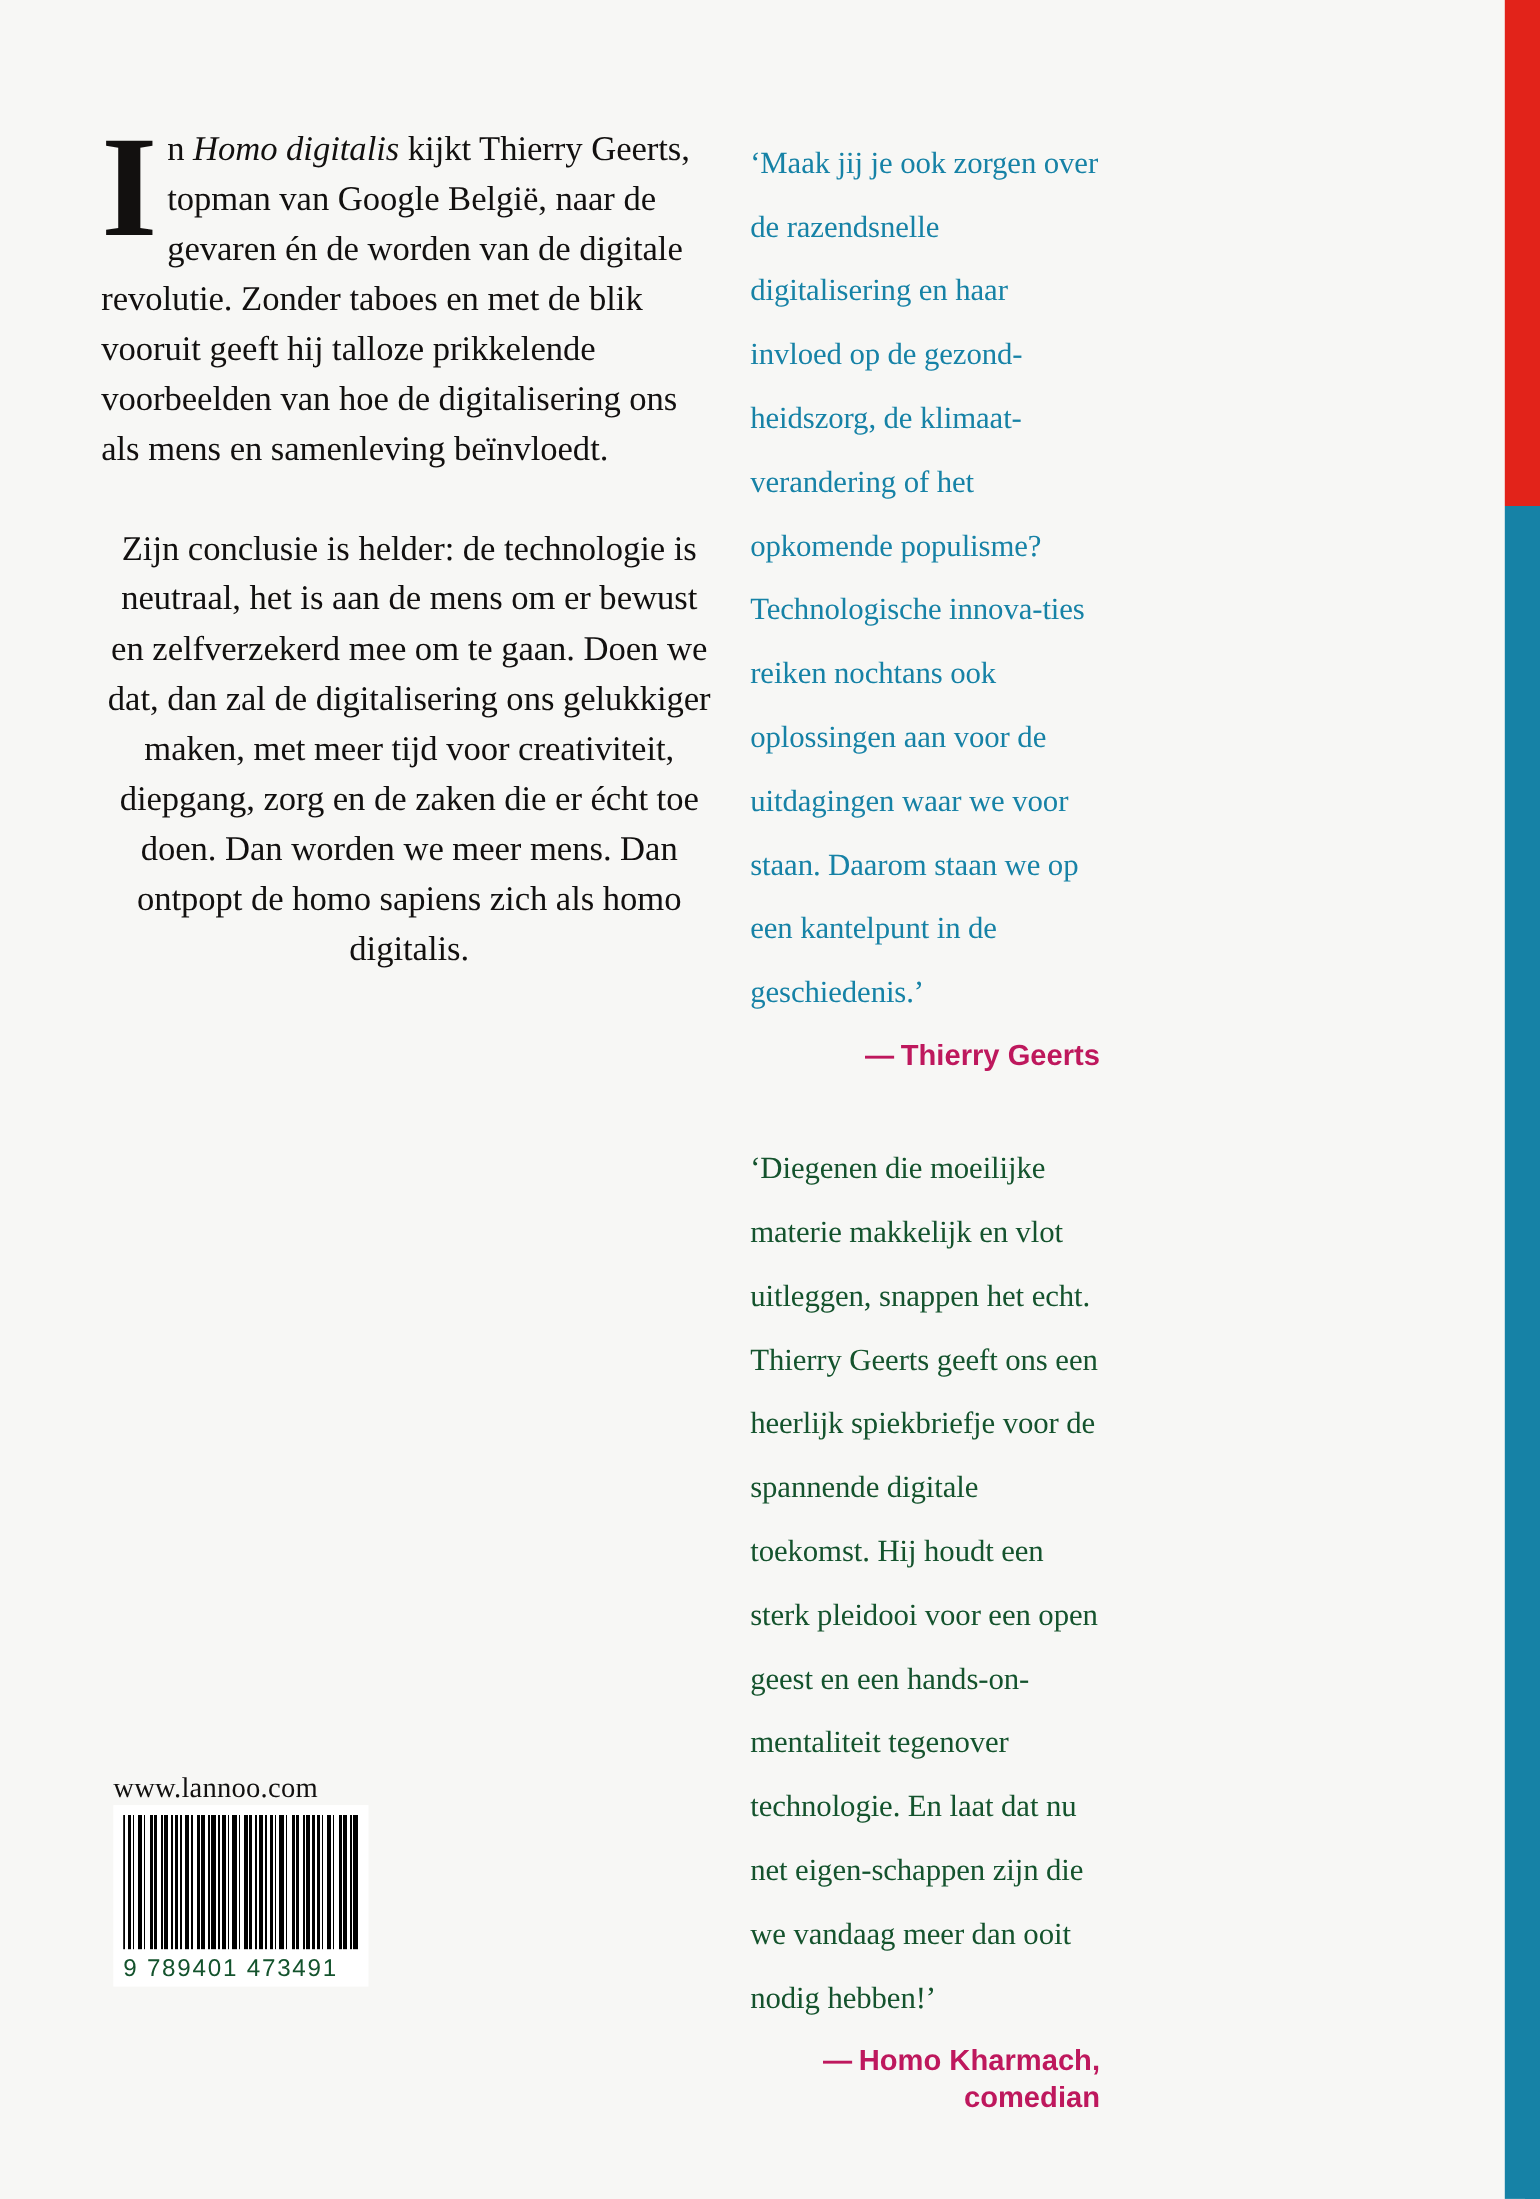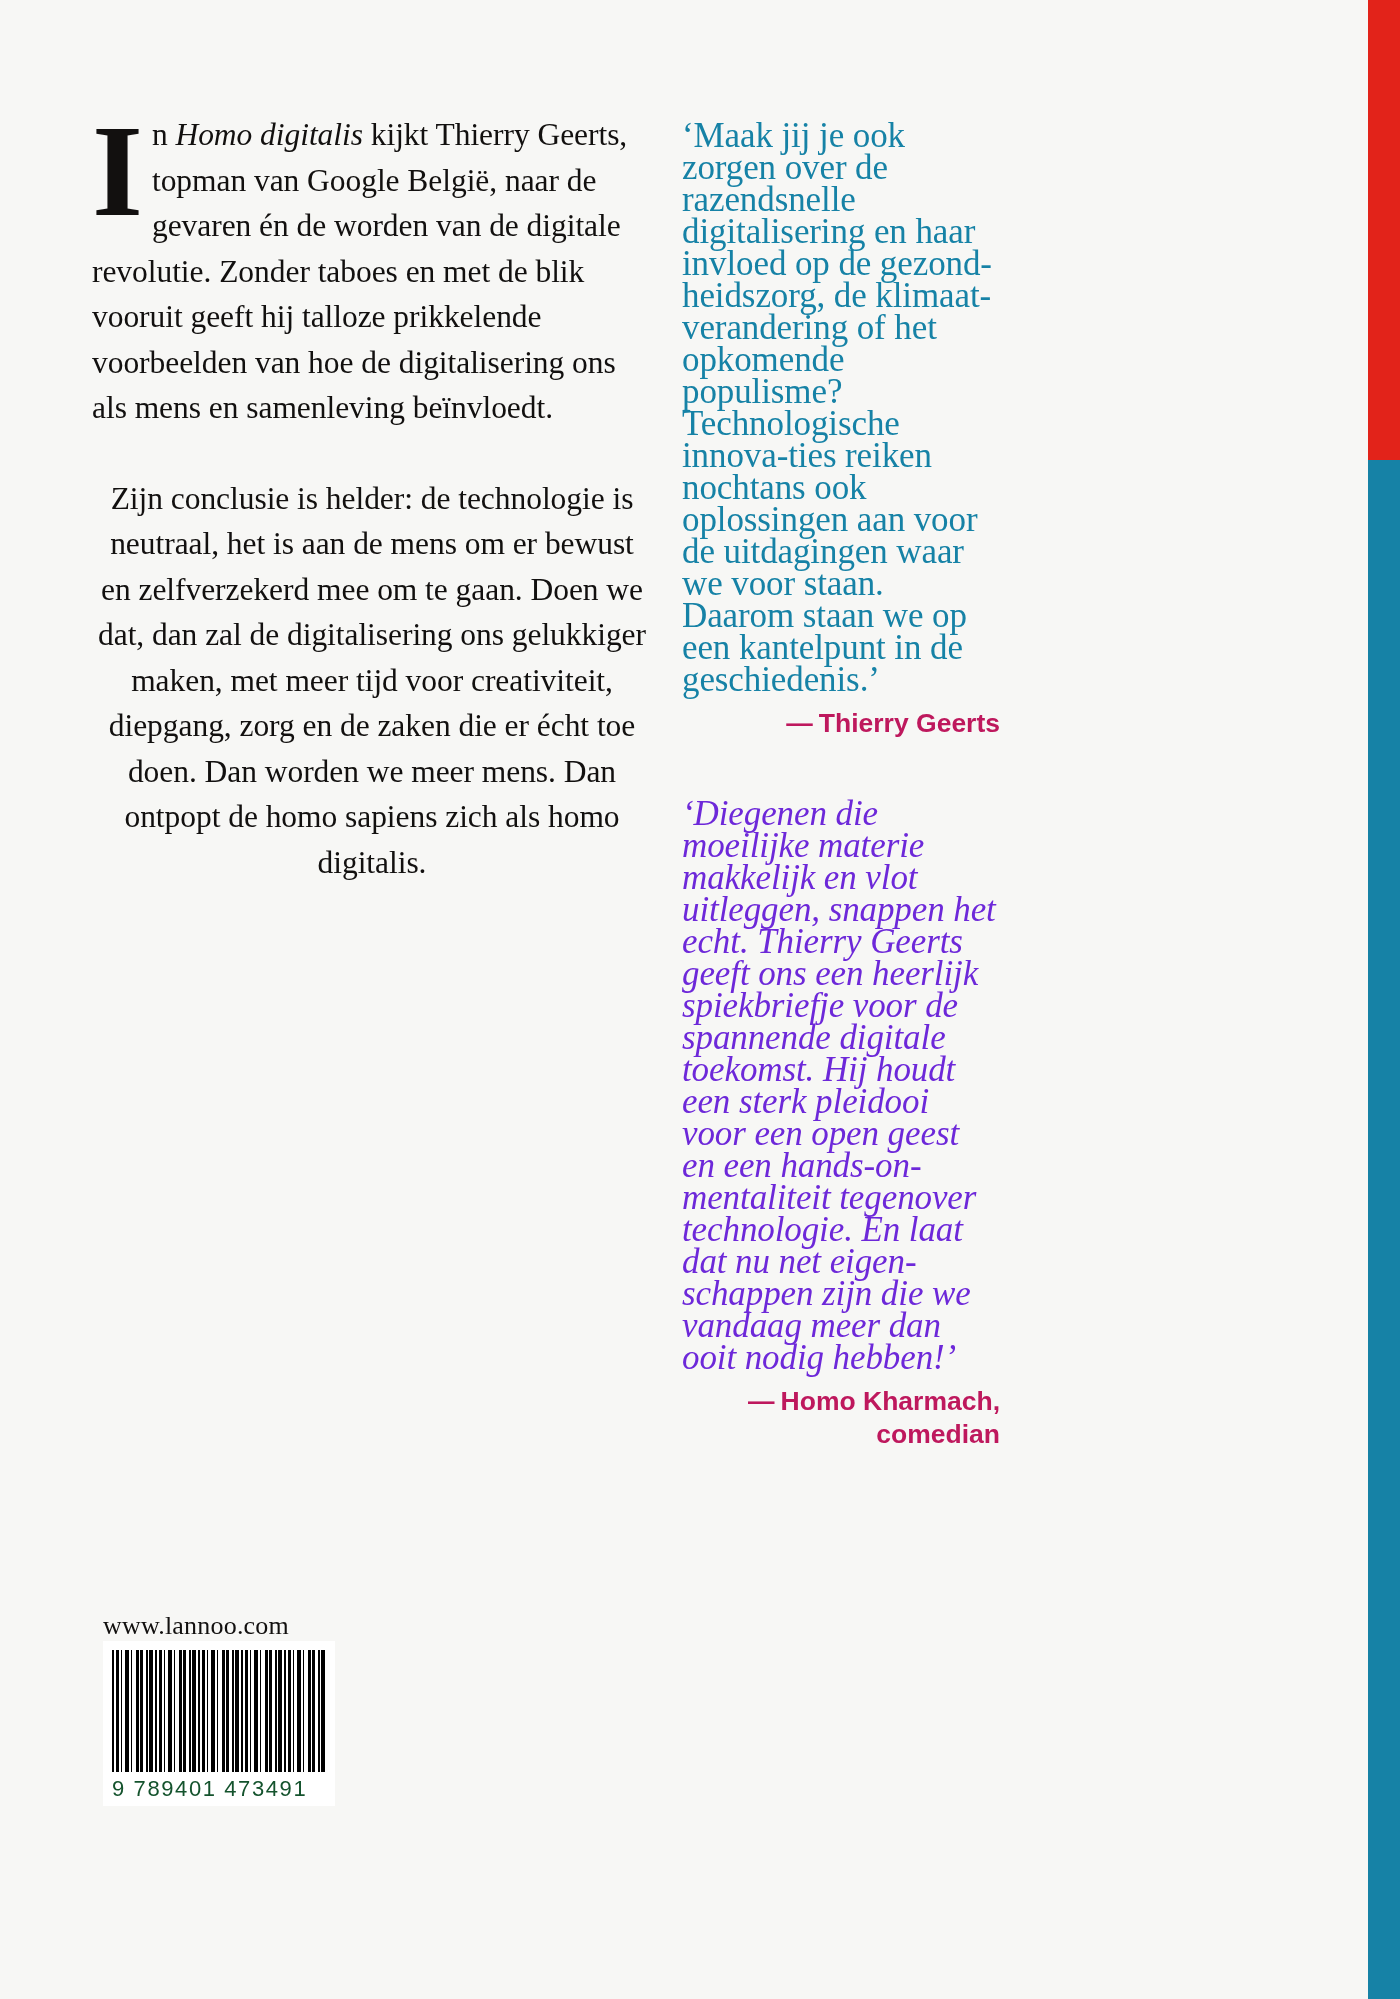--- a/index.html
+++ b/index.html
@@ -97,26 +97,26 @@
   }
 
   
   #right-col {
     position: absolute;
     left: 682px;
     top: 120px;
     width: 318px;
   }
   .quote-text {
-    font-size: 35px;
-    line-height: 32px;
+    font-size: 28px;
+    line-height: 58px;
     letter-spacing: -0.1px;
   }
   #quote-blue .quote-text { color: #1682a6; }
-  #quote-red  .quote-text { color: #6d28d9; font-style: italic; }
+  #quote-red  .quote-text { color: #14532d; }
   .attribution {
     font-family: "Liberation Sans", sans-serif;
     font-weight: 700;
     font-size: 26.5px;
     line-height: 33px;
     color: #be185d;
     margin-top: 11px;
     padding-left: 6px;
     text-align: right;
   }

